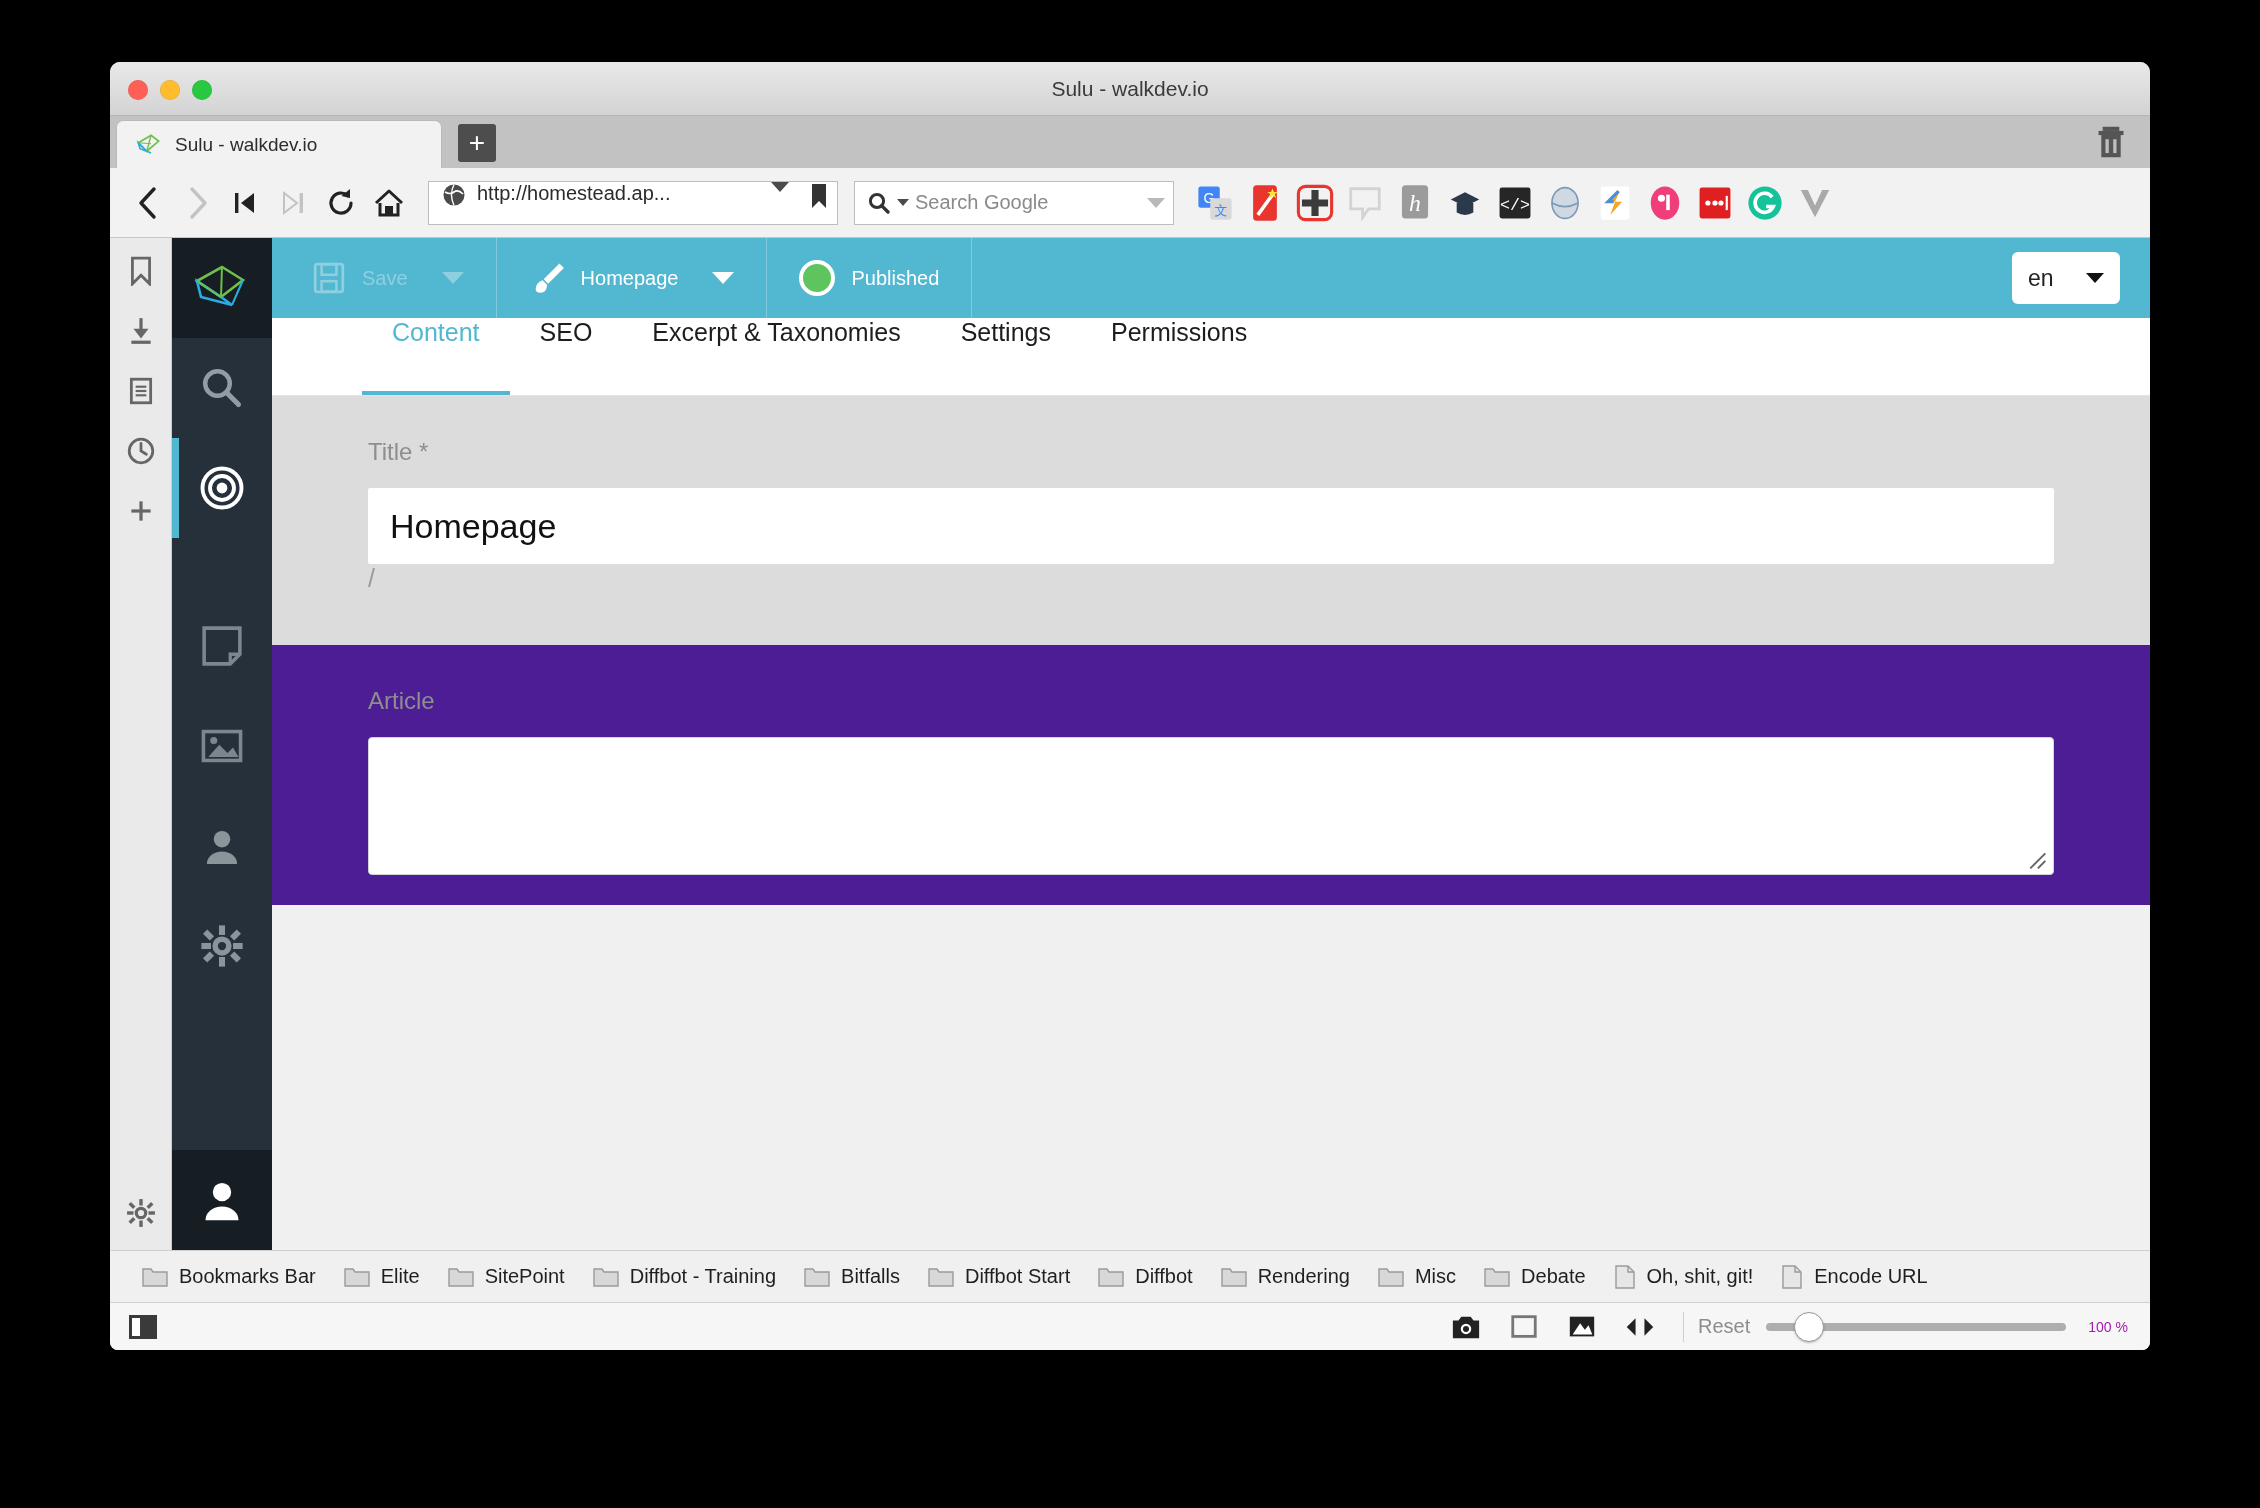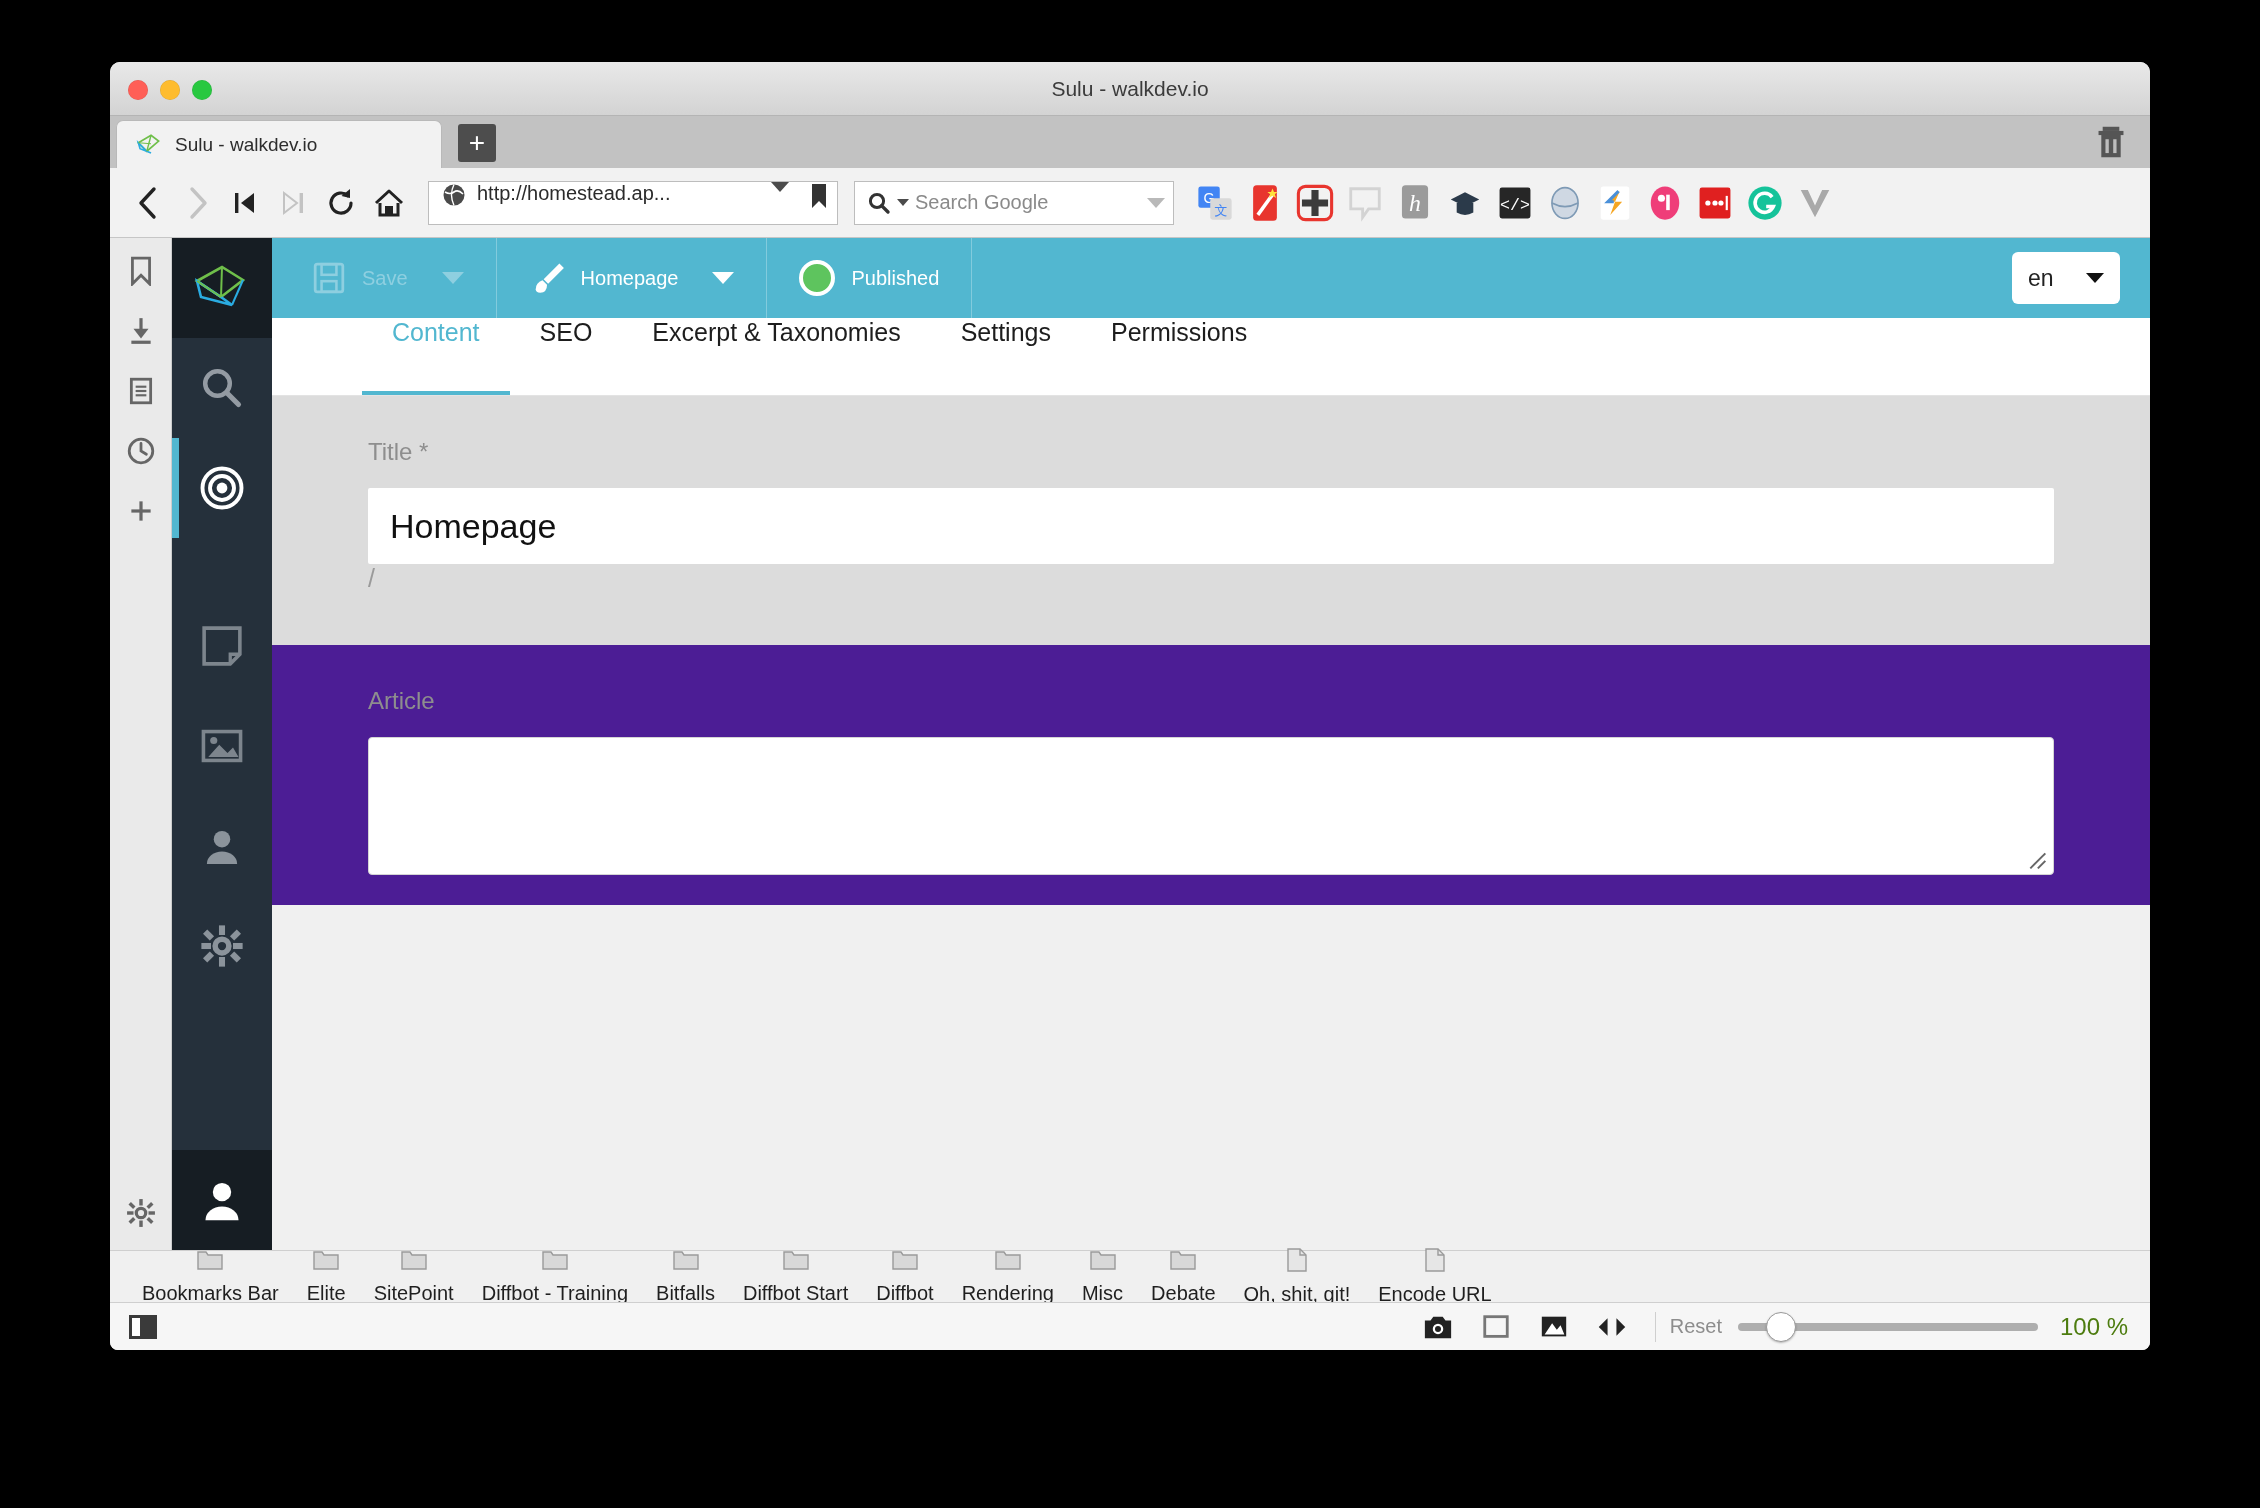--- a/index.html
+++ b/index.html
@@ -247,21 +247,20 @@
     height: 52px; background: #f0f0f0;
     border-top: 1px solid #cfcfcf;
     display: flex; align-items: center; gap: 0;
     padding-left: 18px;
     flex: 0 0 auto;
   }
   .bm {
     display: flex; align-items: center; gap: 11px;
     padding: 0 14px; font-size: 20px; color: #1f1f1f;
     white-space: nowrap;
-    flex-direction: column;
   }
 
   
   #statusbar {
     height: 48px; background: #f6f6f6;
     border-top: 1px solid #cfcfcf;
     display: flex; align-items: center;
     padding: 0 22px 0 18px;
     flex: 0 0 auto;
   }
@@ -273,21 +272,21 @@
   #zoom-slider {
     width: 300px; height: 8px; background: #aeaeae; border-radius: 4px;
     position: relative;
   }
   #zoom-knob {
     position: absolute; left: 28px; top: -11px;
     width: 30px; height: 30px; border-radius: 50%;
     background: #fff; border: 1px solid #9a9a9a;
     box-shadow: 0 1px 2px rgba(0,0,0,.25);
   }
-  #zoom-level { font-size: 24px; color: #4d7c0f; margin-left: 22px; }
+  #zoom-level { font-size: 14px; color: #a21caf; margin-left: 22px; }
 </style>
 </head>
 <body>
 
 <div id="window">
 
   <div id="titlebar">
     <div class="traffic">
       <div class="dot red"></div>
       <div class="dot yellow"></div>

